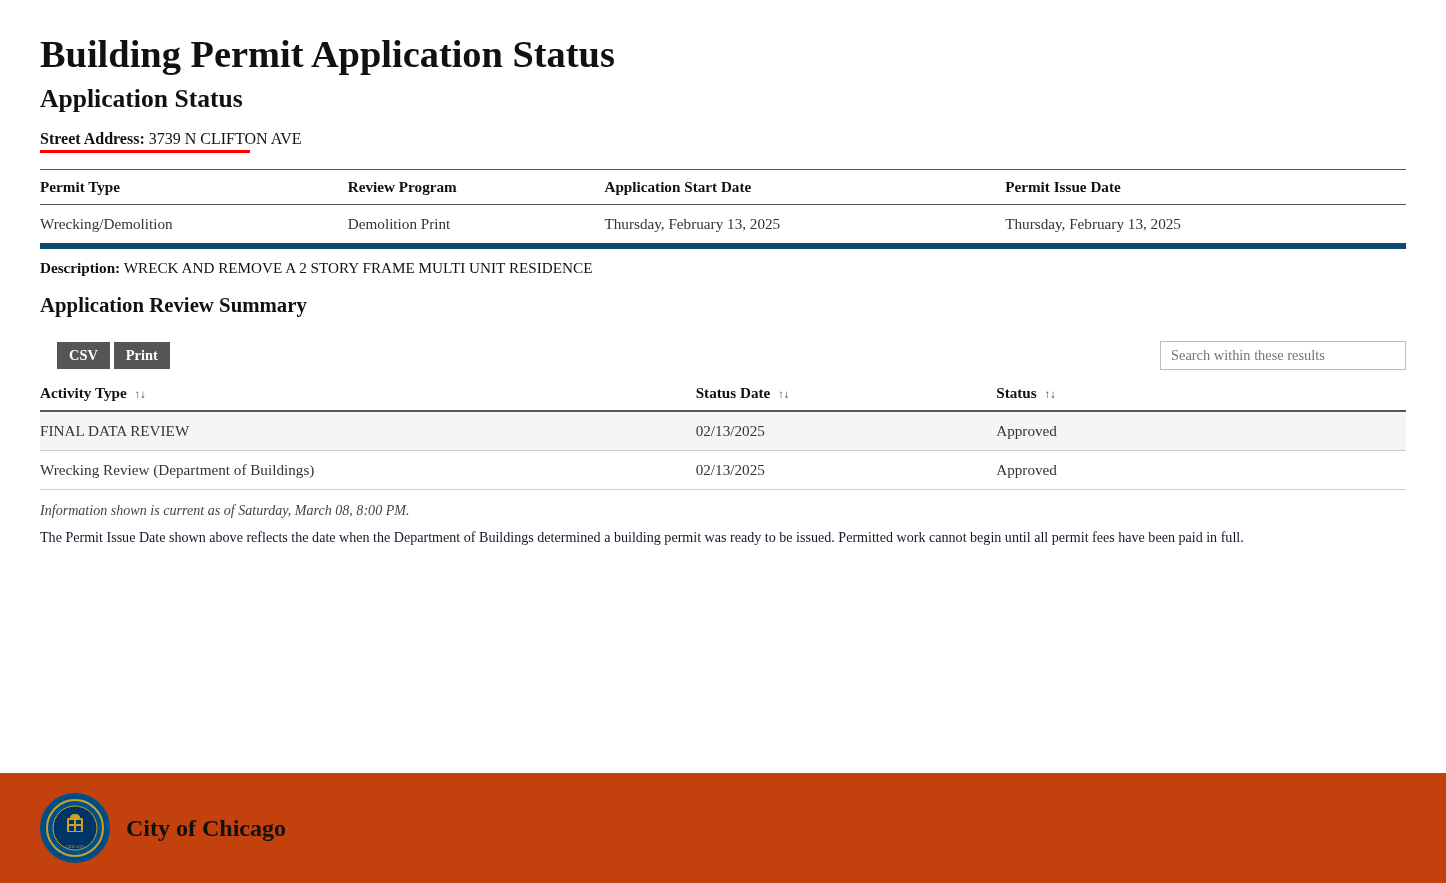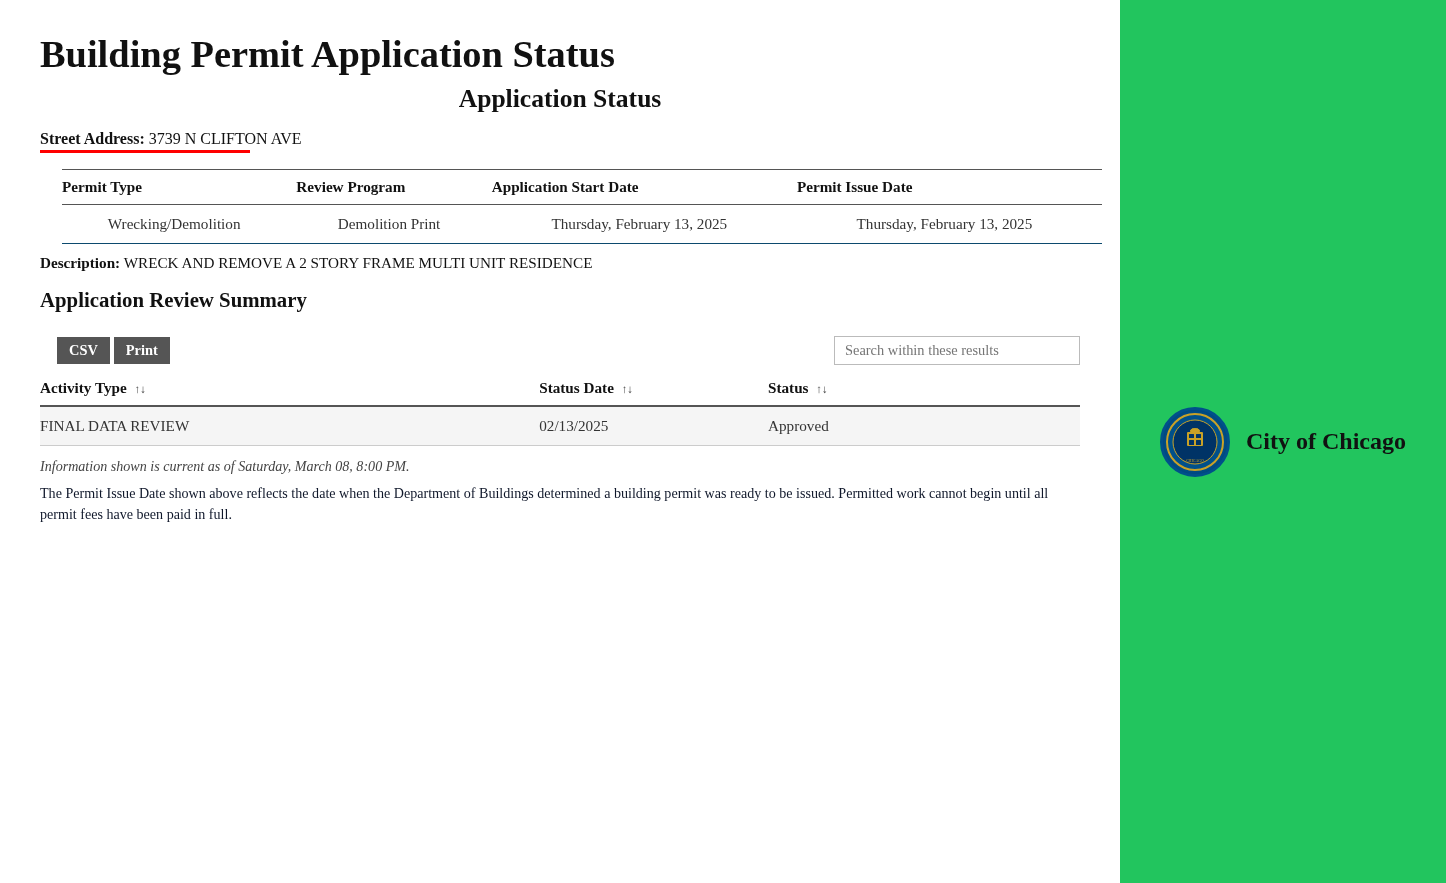--- a/index.html
+++ b/index.html
@@ -6,38 +6,37 @@
     body {
       font-family: Georgia, 'Times New Roman', serif;
       background: #fff;
       color: #111;
       font-size: 16px;
     }
     .page-wrapper {
       max-width: 1446px;
       min-height: 883px;
       display: flex;
-      flex-direction: row;
+      flex-direction: column;
     }
     .main-content {
       flex: 1;
       padding: 32px 40px 24px 40px;
     }
     .page-title {
       font-size: 2.4em;
       font-weight: 700;
       margin-bottom: 8px;
       color: #111;
     }
     .section-title {
       font-size: 1.6em;
       font-weight: 700;
       margin-bottom: 16px;
       color: #111;
-      text-align: center;
     }
     .street-address-line {
       font-size: 1em;
       font-weight: 700;
       margin-bottom: 2px;
     }
     .street-address-line span {
       font-weight: 400;
       color: #111;
     }
@@ -46,41 +45,39 @@
       height: 3px;
       background: red;
       margin-bottom: 16px;
       margin-top: 2px;
     }
     
     .permit-table {
       width: 100%;
       border-collapse: collapse;
       margin-bottom: 0;
-      margin-left: 22px;
     }
     .permit-table thead tr {
       border-top: 1px solid #555;
       border-bottom: 1px solid #555;
     }
     .permit-table th {
       text-align: left;
       padding: 8px 10px 8px 0;
       font-size: 0.95em;
       font-weight: 700;
       color: #111;
     }
     .permit-table td {
       padding: 10px 10px 10px 0;
       font-size: 0.95em;
       color: #333;
     }
     .permit-table tbody tr {
-      border-bottom: 1px solid #0c4a6e;
-      text-align: center;
+      border-bottom: 6px solid #0c4a6e;
     }
     .description-row {
       padding: 10px 0 16px 0;
       font-size: 0.95em;
     }
     .description-row strong {
       font-weight: 700;
     }
     
     .review-summary-title {
@@ -164,21 +161,21 @@
       font-style: italic;
     }
     .disclaimer-text {
       font-size: 0.88em;
       color: #0f172a;
       margin-bottom: 36px;
       line-height: 1.5;
     }
     
     .footer {
-      background: #22c55e;
+      background: #c2410c;
       padding: 20px 40px;
       display: flex;
       align-items: center;
       gap: 16px;
     }
     .city-logo {
       width: 70px;
       height: 70px;
       border-radius: 50%;
       border: 3px solid #00508a;
@@ -270,20 +267,25 @@
             <span class="sort-icon">↑↓</span>
           </th>
         </tr>
       </thead>
       <tbody id="review-tbody">
       <tr>
       <td>FINAL DATA REVIEW</td>
       <td>02/13/2025</td>
       <td>Approved</td>
     </tr>
+          <tr>
+      <td>Wrecking Review (Department of Buildings)</td>
+      <td>02/13/2025</td>
+      <td>Approved</td>
+    </tr>
         </tbody>
     </table>
 
     <p class="info-text">Information shown is current as of Saturday, March 08, 8:00 PM.</p>
 
     <p class="disclaimer-text">The Permit Issue Date shown above reflects the date when the Department of Buildings determined a building permit was ready to be issued. Permitted work cannot begin until all permit fees have been paid in full.</p>
 
   </div>
 
   <div class="footer">

